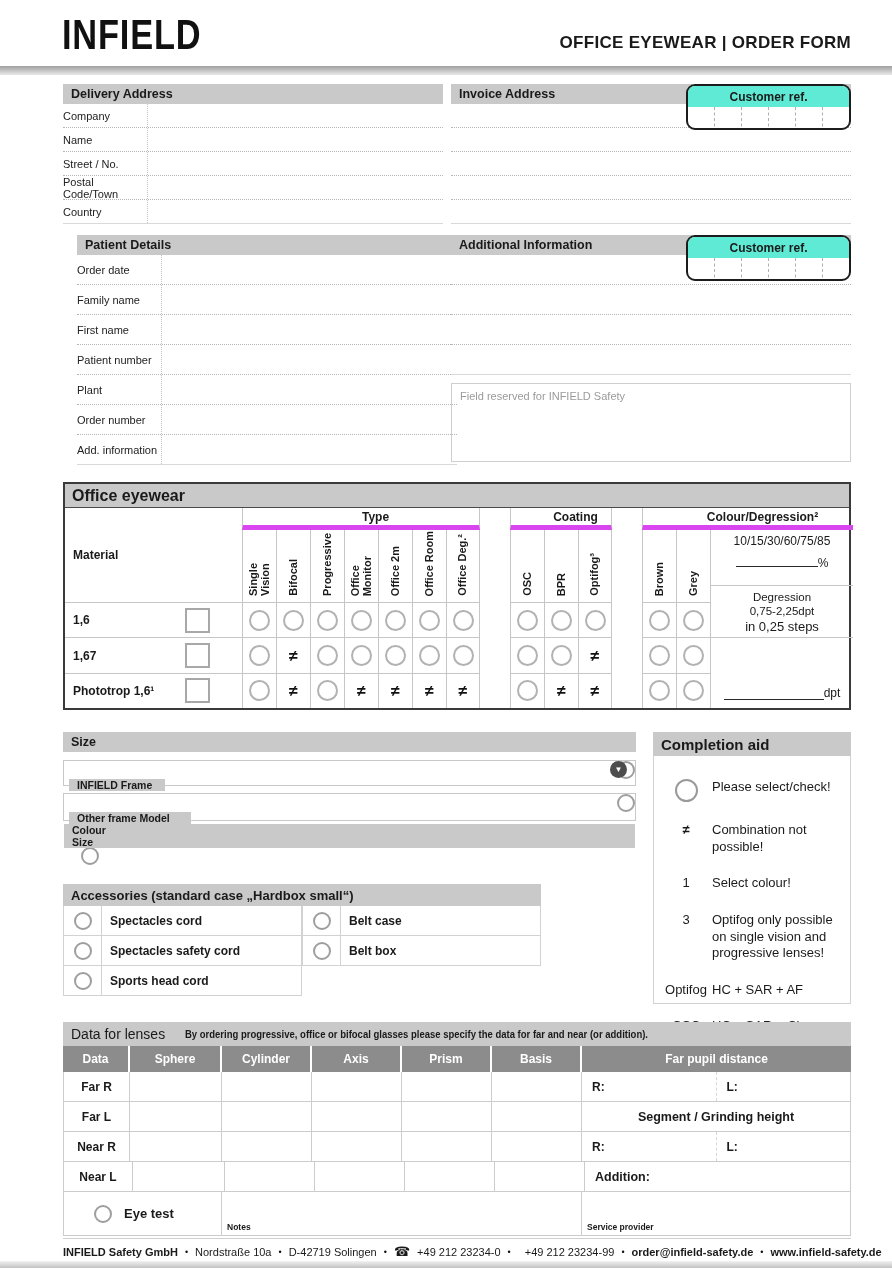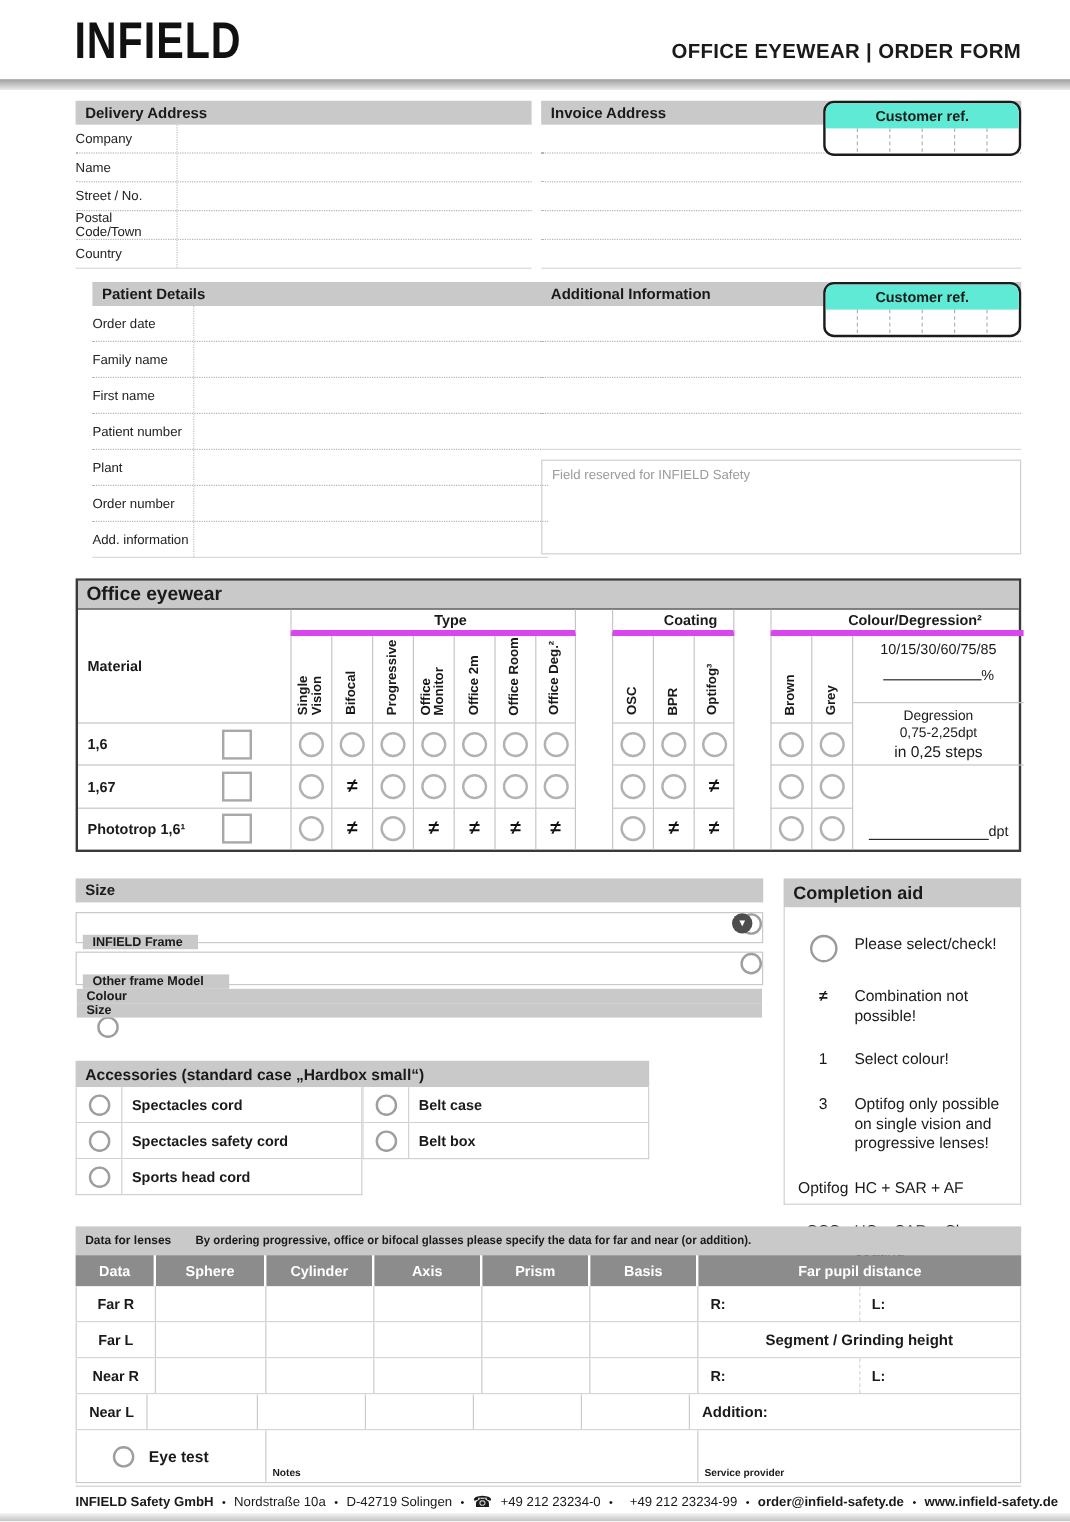--- a/index.html
+++ b/index.html
@@ -96,21 +96,21 @@
   .acc-cols { display:flex; }
   .acc-col { width:239px; }
   .acc-row { height:30px; display:flex; align-items:center; border:1px solid #d2d2d2; border-top:none; background:#fff; }
   .acc-radcell { width:38px; align-self:stretch; display:flex; align-items:center; justify-content:center;
                  border-right:1px solid #d2d2d2; }
   .acc-lab { font-size:12px; font-weight:700; padding-left:8px; }
 
   
   .lens { position:absolute; left:63px; top:1022px; width:788px; }
   .lens-bar { height:24px; background:#c9c9c9; display:flex; align-items:center; gap:20px; padding-left:8px; }
-  .lens-title { font-size:10px; font-weight:700; }
+  .lens-title { font-size:14px; font-weight:400; }
   .lens-sub { font-size:10px; font-weight:700; transform:scaleX(0.95); transform-origin:left; }
   .lens-hd { display:flex; height:26px; background:#8c8c8c; color:#fff; font-size:12px; font-weight:700; }
   .lens-hd > div { display:flex; align-items:center; justify-content:center; border-right:2px solid #fff; }
   .lens-hd > div:last-child { border-right:none; }
   .lrow { display:flex; height:30px; border-bottom:1px solid #ccc; background:#fff; }
   .lrow > div { border-right:1px solid #ccc; align-self:stretch; }
   .lrow > div:first-child { border-left:1px solid #ccc; }
   .lrow > div:last-child { border-right:1px solid #ccc; }
   .lcell-lab { display:flex; align-items:center; justify-content:center; font-size:12px; font-weight:700; }
   .rl-split { display:flex; }
@@ -503,21 +503,21 @@
       <div style="width:90px"></div>
       <div style="width:90px"></div>
       <div style="width:90px"></div>
       <div style="flex:1" class="rl-split">
         <span class="rl-half">R:</span>
         <span class="rl-half">L:</span>
       </div>
     </div>
 
     <div class="lrow">
-      <div style="width:60px" class="lcell-lab">Near L</div>
+      <div style="width:70px" class="lcell-lab">Near L</div>
       <div style="width:92px"></div>
       <div style="width:90px"></div>
       <div style="width:90px"></div>
       <div style="width:90px"></div>
       <div style="width:90px"></div>
       <div style="flex:1" class="leftpad">Addition:</div>
     </div>
 
     <div class="lbot">
       <div style="width:159px" class="eyetest">

